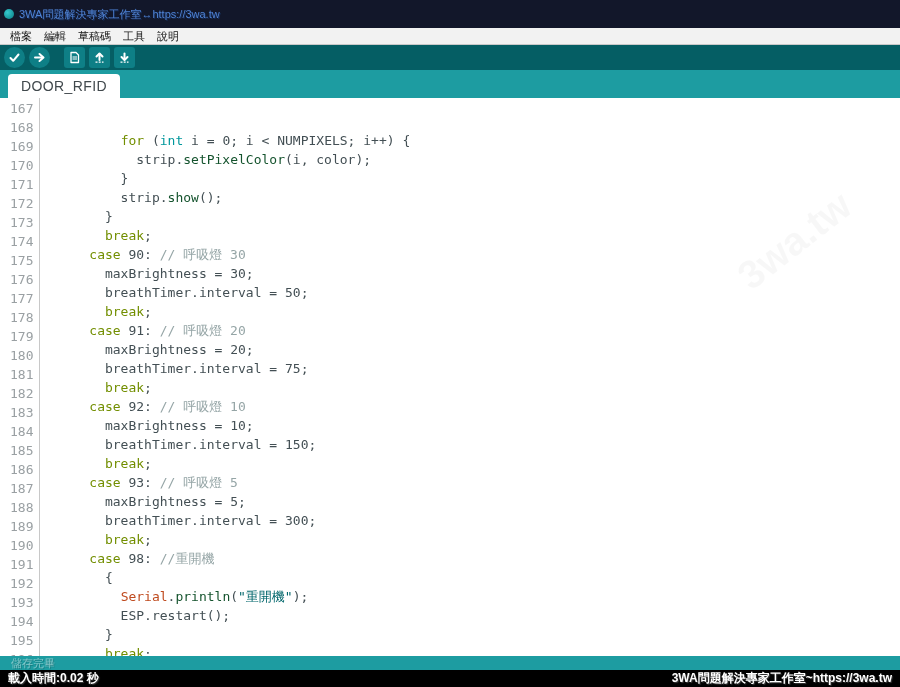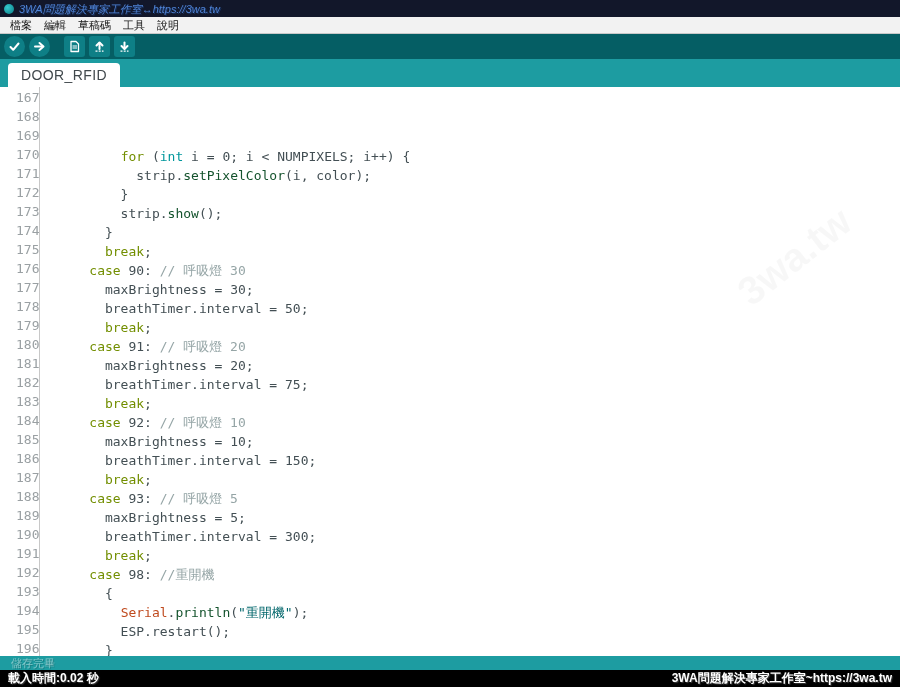--- a/index.html
+++ b/index.html
@@ -6,22 +6,22 @@
   html,body { margin:0; padding:0; }
   body {
     width:900px; height:687px; overflow:hidden;
     font-family:"Liberation Sans", sans-serif;
     background:#fff;
   }
   .window { width:900px; height:687px; display:flex; flex-direction:column; }
 
   
   .titlebar {
-    height:17px; background:#12172a; display:flex; align-items:center;
-    padding:0 4px; gap:5px; flex:0 0 auto;font-style:italic;
+    height:28px; background:#12172a; display:flex; align-items:center;
+    padding:0 4px; gap:5px; flex:0 0 auto;
   }
   .app-icon {
     width:10px; height:10px; border-radius:50%;
     background:radial-gradient(circle at 35% 35%, #35c8ce, #0a7d84);
     flex:0 0 auto;
   }
   .title-text {
     color:#4f83d6; font-size:11px; line-height:16px; white-space:nowrap;
     text-shadow:1px 1px 0 #16305e;
   }
@@ -55,25 +55,25 @@
   .tab {
     background:#ffffff; border-radius:4px 4px 0 0; height:24px; padding:0 13px;
     display:flex; align-items:center; font-size:14px; color:#40484c;
     letter-spacing:0.4px;
   }
 
   
   .editor { flex:1 1 auto; display:flex; background:#fff; overflow:hidden; position:relative; }
   .gutter { width:40px; flex:0 0 auto; border-right:1px solid #c8c8c8; padding-top:1px; }
   .ln {
-    height:19px; line-height:19px; padding-left:16px;
+    height:19px; line-height:19px; padding-left:10px;
     font-family:"DejaVu Sans Mono","Liberation Mono",monospace;
     font-size:13px; color:#9aa0a3;
   }
-  .code { flex:1 1 auto; padding-left:18px; padding-top:14px; position:relative;margin-top:27px; }
+  .code { flex:1 1 auto; padding-left:18px; padding-top:14px; position:relative; }
   .cl {
     height:19px; line-height:19px; white-space:pre;
     font-family:"DejaVu Sans Mono","Liberation Mono",monospace;
     font-size:13px; color:#434f54;
   }
   .tk-k { color:#728e00; }            
   .tk-t { color:#00979c; }            
   .tk-f { color:#14532d; }            
   .tk-s { color:#bf4a1e; font-weight:normal; } 
   .tk-q { color:#00666b; }            

